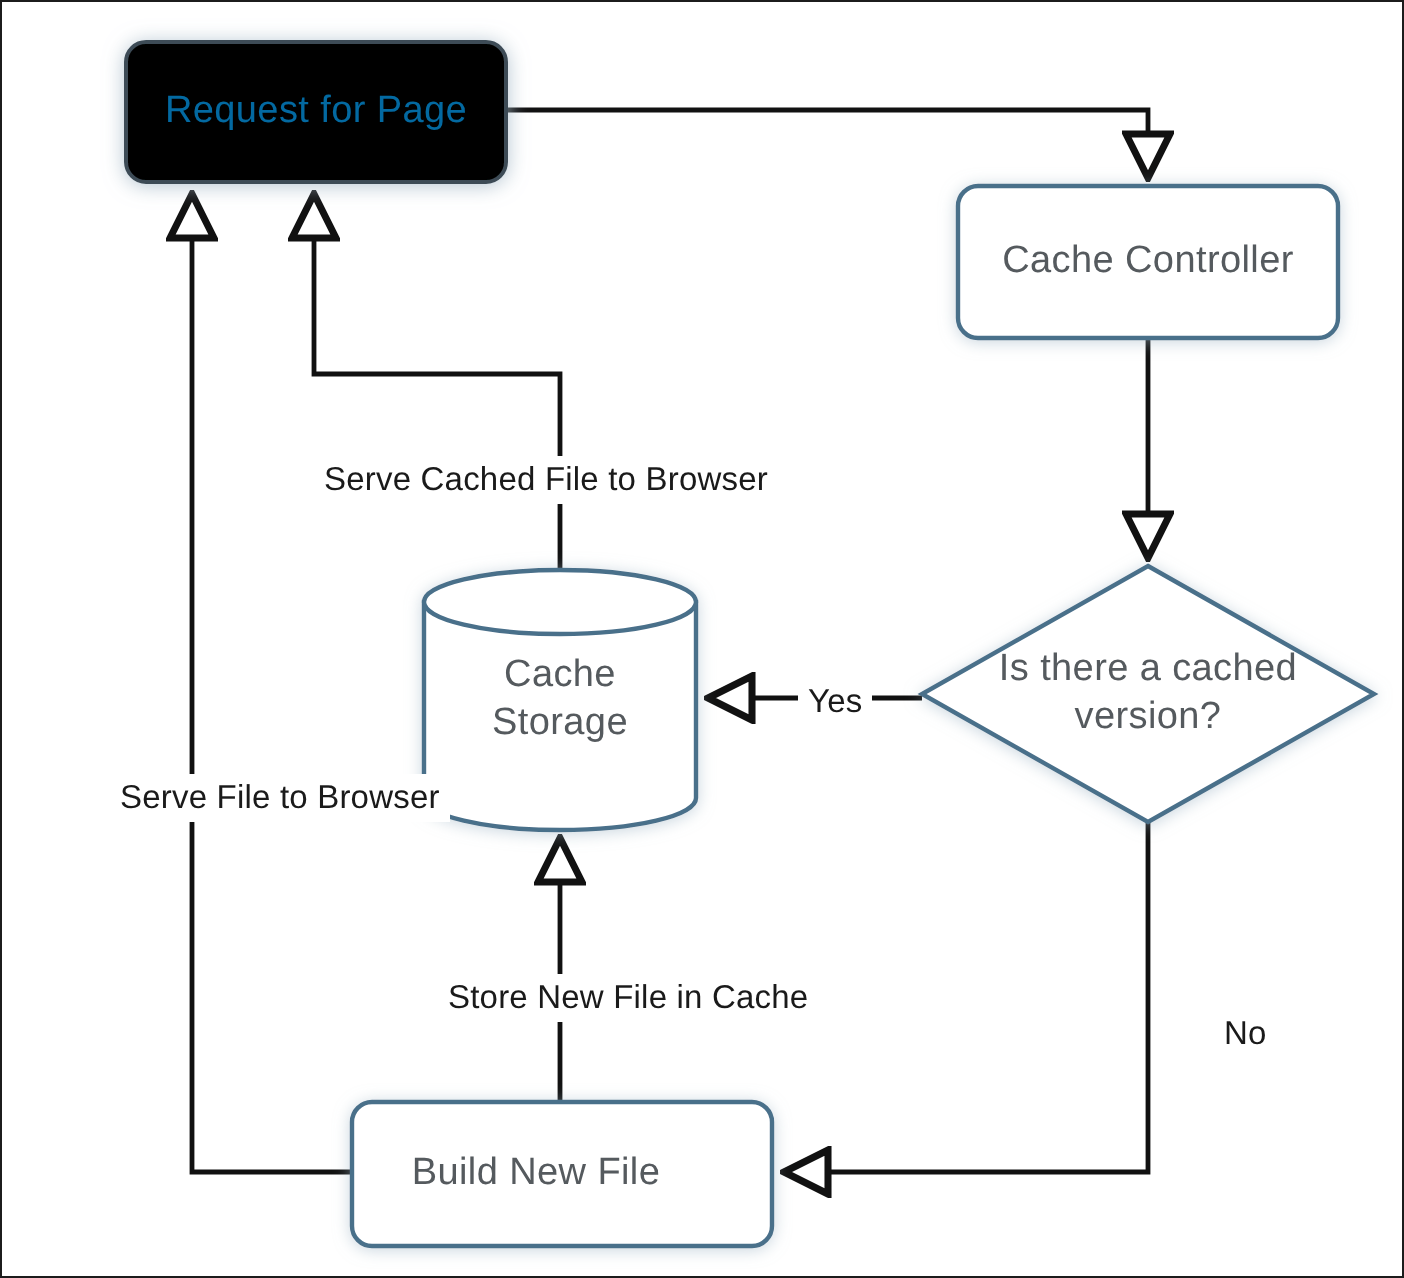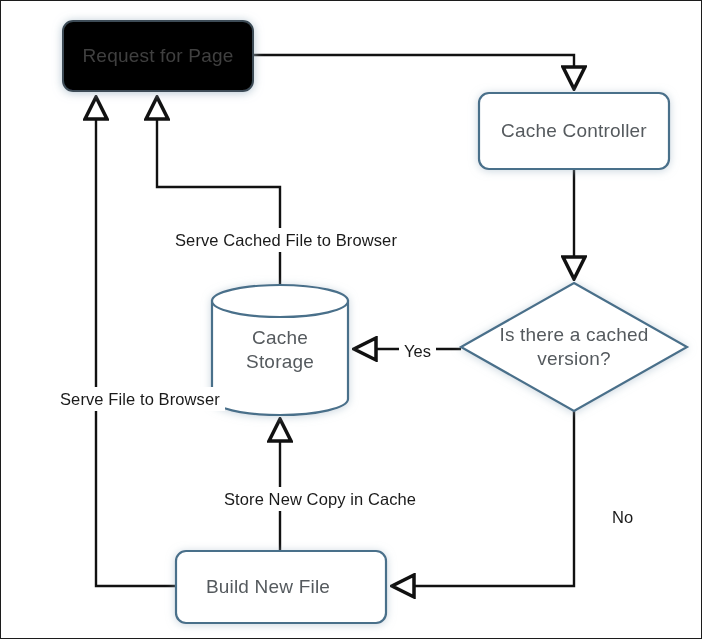--- a/index.html
+++ b/index.html
@@ -30,21 +30,21 @@
     position: absolute;
     text-align: center;
     color: #555a5e;
     font-size: 19px;
     line-height: 24px;
     letter-spacing: 0.2px;
     pointer-events: none;
     white-space: pre-line;
   }
   .node-label.dark-node {
-    color: #404040;
+    color: #0369a1;
   }
   .edge-label {
     position: absolute;
     color: #1a1a1a;
     font-size: 16.5px;
     line-height: 20px;
     letter-spacing: 0.1px;
     white-space: nowrap;
     background: #ffffff;
     padding: 2px 5px;
@@ -116,19 +116,19 @@
 
   <div class="node-label" style="left:211px; top:325px; width:136px;">Cache
 Storage</div>
 
   <div class="node-label" style="left:175px; top:574px; width:184px;">Build New File</div>
 
   <div class="edge-label" style="left:398px; top:338px;">Yes</div>
 
   <div class="edge-label" style="left:558px; top:504px;margin-left:48px;">No</div>
 
-  <div class="edge-label" style="left:169px; top:227px;">Serve Cached File to Browser</div>
+  <div class="edge-label" style="left:156px; top:227px;">Serve Cached File to Browser</div>
 
-  <div class="edge-label" style="left:218px; top:486px;">Store New Copy in Cache</div>
+  <div class="edge-label" style="left:218px; top:486px;">Store New File in Cache</div>
 
   <div class="edge-label" style="left:10px; top:386px;margin-left:44px;">Serve File to Browser</div>
 
 </div>
 
 </body></html>

